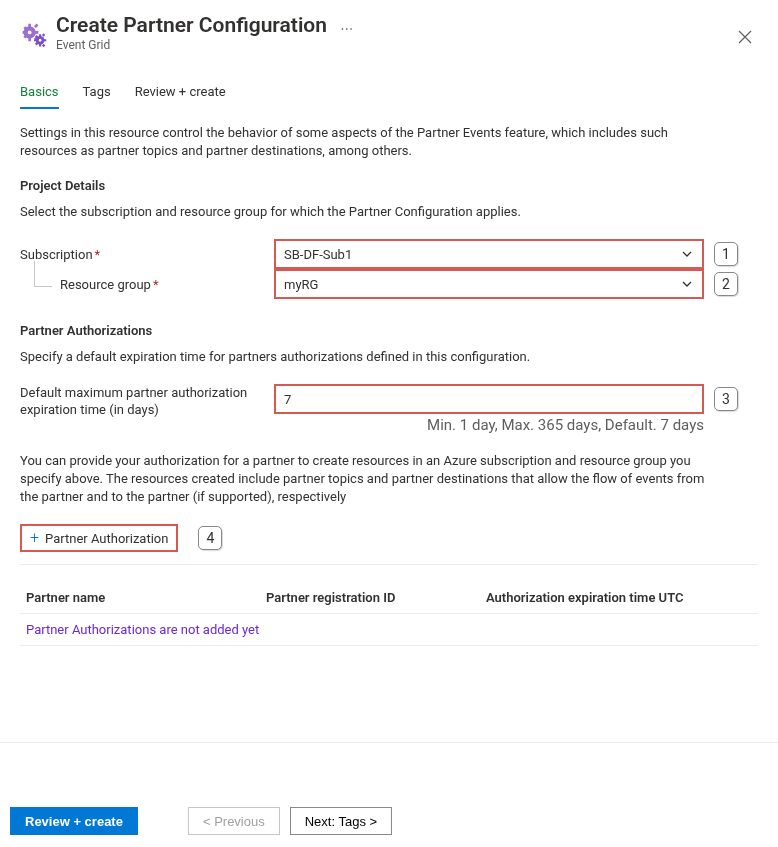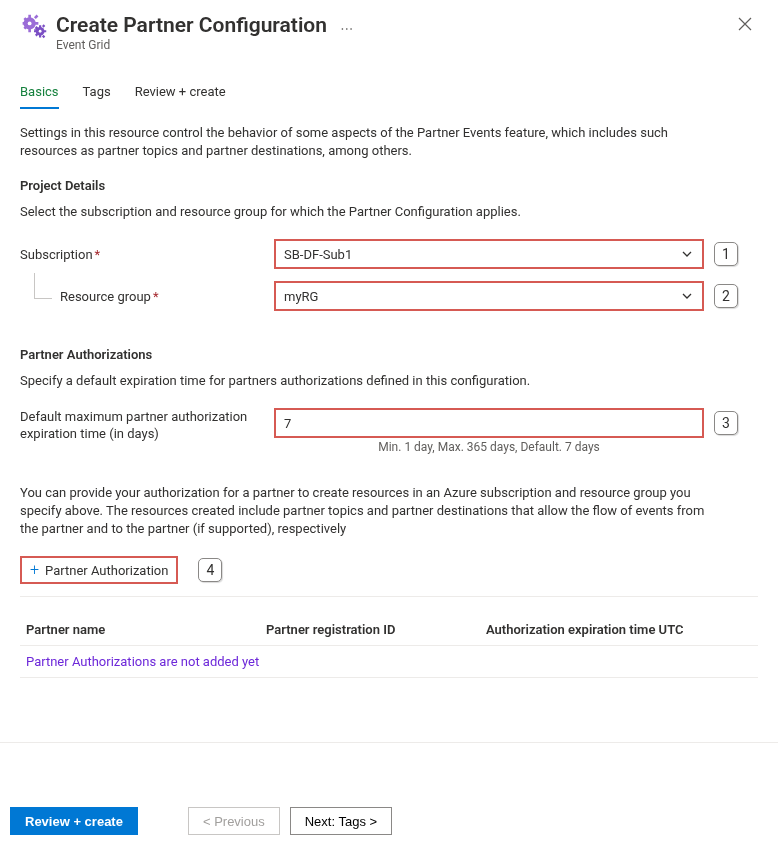--- a/index.html
+++ b/index.html
@@ -11,21 +11,21 @@
     background: #ffffff;
     width: 778px;
   }
   .blade {
     padding: 12px 20px 0 20px;
     position: relative;
     height: 795px;
   }
   .header {
     display: flex;
-    align-items: flex-start;
+    align-items: flex-end;
     gap: 8px;
     margin-bottom: 28px;
   }
   .header-icon svg { width: 28px; height: 28px; }
   .header-text { flex: 1; }
   .title { font-size: 21px; font-weight: 600; line-height: 26px; }
   .title-dots { color: #605e5c; margin-left: 10px; letter-spacing: 1px; font-size:13px; vertical-align: middle; cursor:pointer; }
   .subtitle { font-size: 12px; color: #605e5c; margin-top: 0px; }
   .close-btn { font-size: 16px; color: #605e5c; cursor: pointer; padding: 4px 6px; }
   .tabs {
@@ -34,21 +34,21 @@
   .tab {
     padding: 4px 0 8px 0;
     cursor: pointer;
     border-bottom: 2px solid transparent;
     font-size: 13px;
   }
   .tab.active { border-bottom: 2px solid #0078d4; color:#15803d; font-weight:400; }
   .body-text { font-size: 13px; color: #323130; line-height: 18px; margin-bottom: 18px; max-width: 700px;}
   .section-heading { font-weight: 600; font-size: 13px; margin: 6px 0 10px 0; }
   .form-row {
-    display: flex; align-items: center; margin-bottom: 12px;
+    display: flex; align-items: center; 
     position: relative;
   }
   .label-col { width: 254px; font-size: 13px; padding-right:10px; }
   .label-col.indent { padding-left: 40px; position:relative; }
   .tree-line {
     position:absolute; left:14px; top:-16px; width:18px; height:26px;
     border-left:1px solid #c8c6c4; border-bottom:1px solid #c8c6c4;
   }
   .req { color: #a4262c; margin-left:2px; }
   .field-col { flex:1; position:relative; display:flex; align-items:center; }
@@ -77,22 +77,22 @@
     width: 24px; height: 24px;
     border:1px solid #8a8886;
     border-radius: 5px;
     margin-left: 10px;
     display:flex; align-items:center; justify-content:center;
     font-size:14px;
     box-shadow: 1px 1px 1px rgba(0,0,0,0.15);
     background:#fff;
   }
   .helper-right {
-    font-size:12px; color:#605e5c;
-    width:430px; text-align:center; margin-top:2px;
+    font-size:15px; color:#605e5c;
+    width:430px; text-align:right; margin-top:2px;
   }
   .add-auth-btn {
     display:inline-flex; align-items:center;
     border:2.5px solid #d65a53;
     padding:4px 8px;
     font-size:13px;
     cursor:pointer;
     gap:6px;
     background:#fff;
   }

